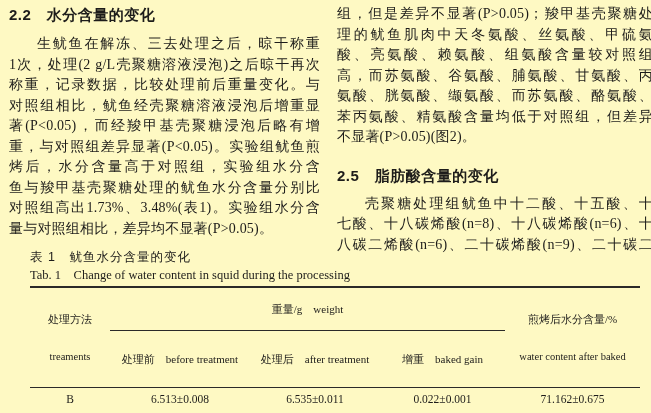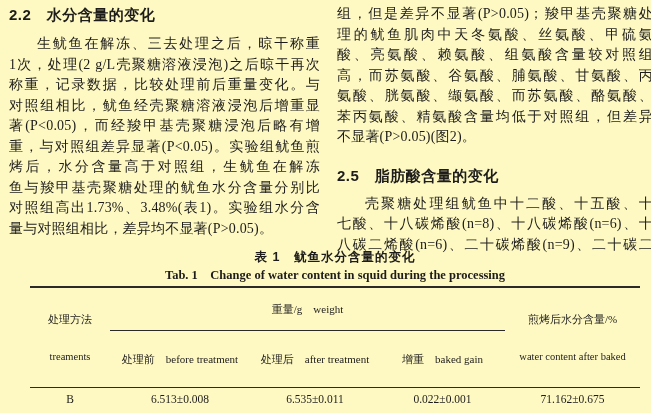--- a/index.html
+++ b/index.html
@@ -19,22 +19,22 @@
   }
   .col-right .sec-head { margin-top:18px; margin-bottom:8px; }
   .tl {
     font-size:14px; line-height:20.5px;
     text-align:justify; text-align-last:justify;
     letter-spacing:0.2px; white-space:nowrap;
   }
   .tl.noj { text-align-last:left; }
   .tl.ind { padding-left:28px; }
   .cap {
-    position:absolute; left:30px; width:610px; text-align:center;
-    font-weight:bold;
+    position:absolute; left:30px; width:610px; text-align:left;
+    font-weight:normal;
   }
   .cap-cn { top:249px; font-size:12.5px; font-family:"Liberation Sans","DejaVu Sans",sans-serif; letter-spacing:1px; }
   .cap-en { top:267px; font-size:12.5px; font-family:"Liberation Serif","DejaVu Serif",serif; }
   table.t {
     position:absolute; top:286px; left:30px; width:610px;
     border-collapse:collapse; table-layout:fixed;
     border-top:2px solid #2b2a28; border-bottom:2.5px solid #2b2a28;
     font-size:11px;
   }
   table.t th, table.t td {
@@ -56,21 +56,21 @@
 
   <div class="col col-left">
     <div class="sec-head">2.2　水分含量的变化</div>
     <div>
       <div class="tl ind">生鱿鱼在解冻、三去处理之后，晾干称重</div>
       <div class="tl">1次，处理(2 g/L壳聚糖溶液浸泡)之后晾干再次</div>
       <div class="tl">称重，记录数据，比较处理前后重量变化。与</div>
       <div class="tl">对照组相比，鱿鱼经壳聚糖溶液浸泡后增重显</div>
       <div class="tl">著(P&lt;0.05)，而经羧甲基壳聚糖浸泡后略有增</div>
       <div class="tl">重，与对照组差异显著(P&lt;0.05)。实验组鱿鱼煎</div>
-      <div class="tl">烤后，水分含量高于对照组，生鱿鱼在解冻</div>
+      <div class="tl">烤后，水分含量高于对照组，实验组水分含</div>
       <div class="tl">鱼与羧甲基壳聚糖处理的鱿鱼水分含量分别比</div>
       <div class="tl">对照组高出1.73%、3.48%(表1)。实验组水分含</div>
       <div class="tl noj">量与对照组相比，差异均不显著(P&gt;0.05)。</div>
     </div>
   </div>
 
   <div class="col col-right">
     <div>
       <div class="tl">组，但是差异不显著(P&gt;0.05)；羧甲基壳聚糖处</div>
       <div class="tl">理的鱿鱼肌肉中天冬氨酸、丝氨酸、甲硫氨</div>

